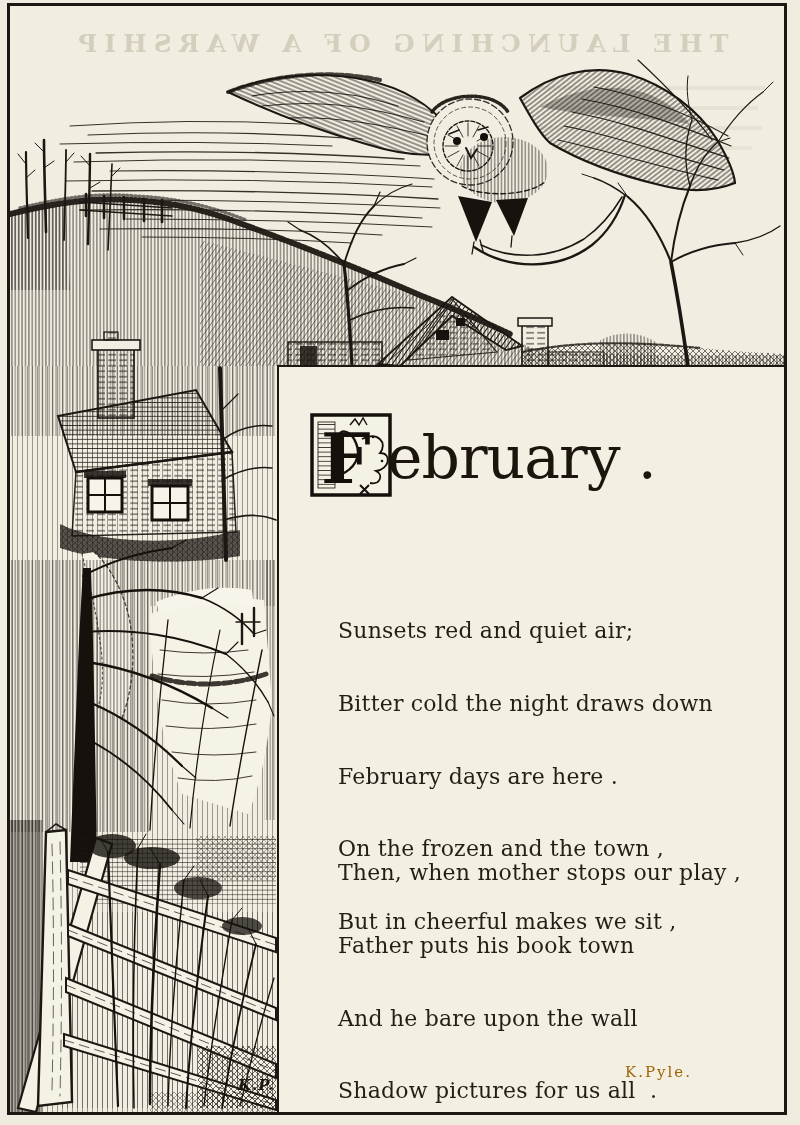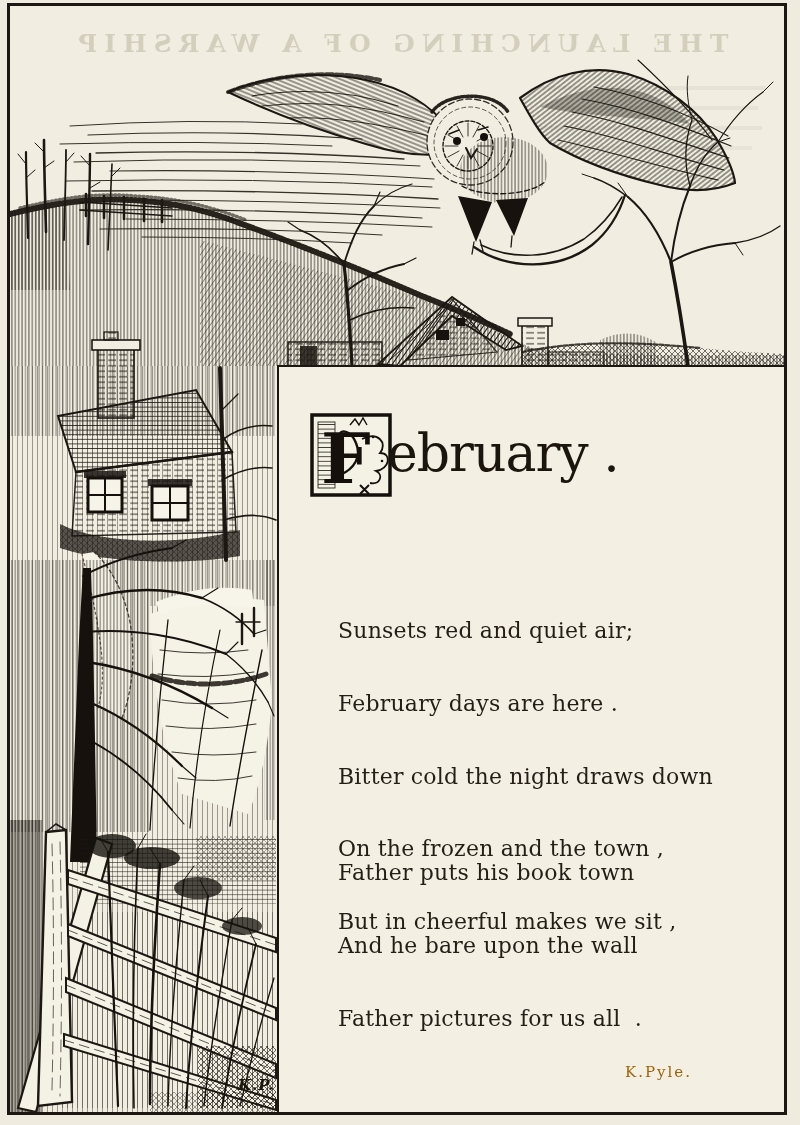--- a/index.html
+++ b/index.html
@@ -13,21 +13,21 @@
     position:absolute;left:7px;top:3px;width:780px;height:1112px;
     border:3px solid #1c1712;box-sizing:border-box;z-index:3;pointer-events:none;
   }
   .panel{
     position:absolute;left:277px;top:365px;width:507px;height:747px;
     background:#f3f0e3;border-top:2px solid #1c1712;border-left:2px solid #1c1712;
     box-sizing:border-box;z-index:2;
   }
   .dropcap{position:absolute;left:31px;top:46px;width:82px;height:84px;}
   .title{
-    position:absolute;left:108px;top:60px;font-size:52px;line-height:1;
+    position:absolute;left:108px;top:60px;font-size:60px;line-height:1;
     letter-spacing:-1px;color:#1b150e;white-space:pre;
   }
   .poem{
     position:absolute;color:#241e16;font-size:22px;line-height:24.2px;
     letter-spacing:.2px;white-space:pre;
   }
   .stanza-1{left:59px;top:204px;}
   .stanza-2{left:59px;top:446px;}
   .signature{
     position:absolute;left:346px;top:696px;font-size:15px;color:#a16207;
@@ -324,31 +324,32 @@
         <circle cx="63" cy="24" r="1.3" fill="#15100c" stroke="none"></circle>
         <circle cx="72" cy="48" r="1.3" fill="#15100c" stroke="none"></circle>
       </g>
     </svg>
   </div>
 
   <div class="title">ebruary .</div>
 
   <div class="poem stanza-1">
     <div>Sunsets red and quiet air;</div>
+    <div>Bitter cold the night draws down</div>
     <div>February days are here .</div>
-    <div>Bitter cold the night draws down</div>
     <div>On the frozen and the town ,</div>
     <div>But in cheerful makes we sit ,</div>
     
   </div>
 
   <div class="poem stanza-2">
+    <div>Then, when mother stops our play ,</div>
     <div>Father puts his book town</div>
     <div>And he bare upon the wall</div>
-    <div>Father pictures for us all  .</div>
+    <div>Shadow pictures for us all  .</div>
     
     
     
     
     
     
   </div>
 
   <div class="signature">K.Pyle.</div>
 </div>

